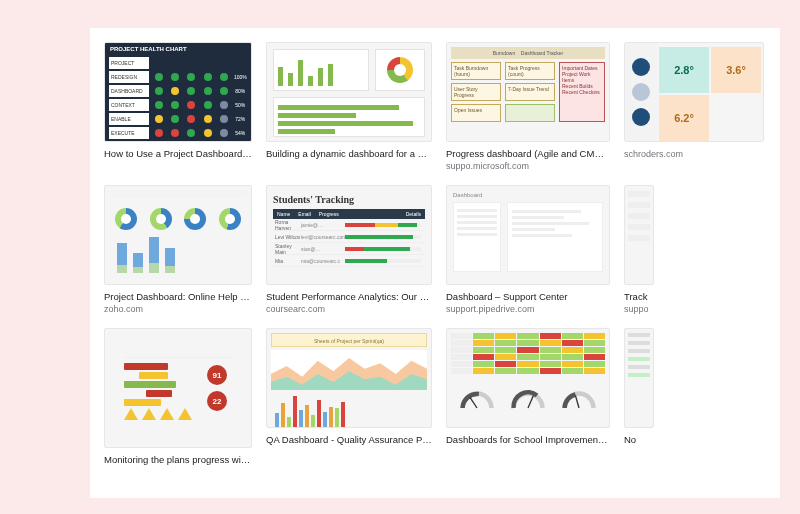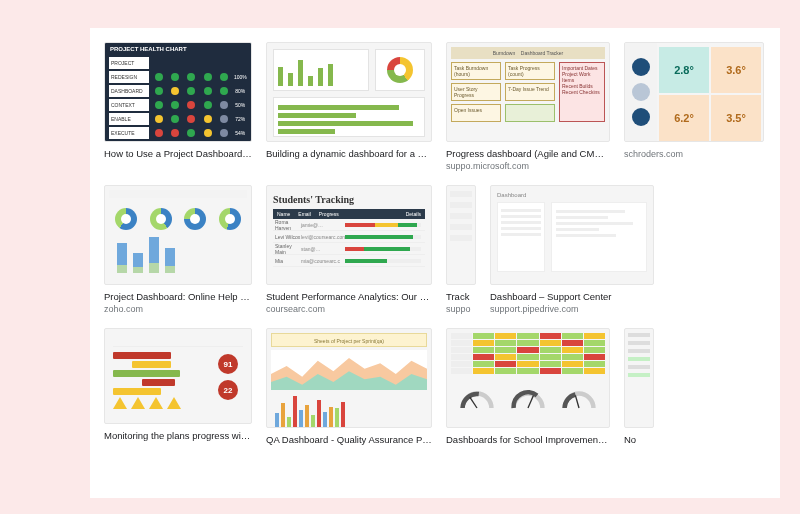--- a/index.html
+++ b/index.html
@@ -116,21 +116,21 @@
   .t7 .f{display:flex;gap:6px;}
   .t7 .fl{width:48px;height:70px;background:#fff;border:1px solid #eee;padding:3px;font-size:4px;color:#aaa;}
   .t7 .fr{flex:1;height:70px;background:#fff;border:1px solid #eee;padding:4px;}
   .t7 .ln{height:3px;background:#eee;margin:3px 0;}
 
   
   .t8 { width: 30px; height: 100px; background:#fff;}
   .t8 .s{height:6px;background:#eee;margin:5px 3px;}
 
   
-  .t9 { width: 148px; height: 96px; background:#fff; padding:8px; }
+  .t9 { width: 148px; height: 120px; background:#fff; padding:19px; }
   .t9 .top{height:10px;border-bottom:1px solid #eee;margin-bottom:3px;}
   .t9 .body{display:flex;gap:4px;height:82px;}
   .t9 .gantt{flex:1;}
   .t9 .gb{height:7px;margin:2px 0;border-radius:1px;}
   .t9 .cir{width:30px;display:flex;flex-direction:column;gap:6px;align-items:center;padding-top:4px;}
   .t9 .badge{width:20px;height:20px;border-radius:50%;background:#c0392b;color:#fff;font-size:8px;display:flex;align-items:center;justify-content:center;font-weight:600;}
   .t9 .tri{display:flex;gap:4px;margin-top:2px;}
   .t9 .tg{width:0;height:0;border-left:7px solid transparent;border-right:7px solid transparent;border-bottom:12px solid #f4c430;}
 
   
@@ -271,21 +271,20 @@
     <div class="thumb t4">
       <div class="nav">
           <div class="nc"></div>
           <div class="nc" style="background:#b9c6d6"></div>
           <div class="nc"></div>
         </div>
       <div class="cards">
         <div class="kpi">2.8°</div>
         <div class="kpi o">3.6°</div>
         <div class="kpi o">6.2°</div>
-        <div class="kpi o">3.5°</div>
       </div>
     </div>
     <div class="meta">
       <div class="source">schroders.com</div>
     </div>
   </div>
 
   <div class="card" style="width:148px">
     <div class="thumb t5">
       <div class="hd"></div>
@@ -362,34 +361,20 @@
             </div>
           </div>
       </div>
     </div>
     <div class="meta">
       <div class="title">Student Performance Analytics: Our Most-Requested N...</div>
       <div class="source">coursearc.com</div>
     </div>
   </div>
 
-  <div class="card" style="width:30px">
-    <div class="thumb t8">
-      <div class="s"></div>
-        <div class="s"></div>
-        <div class="s"></div>
-        <div class="s"></div>
-        <div class="s"></div>
-    </div>
-    <div class="meta">
-      <div class="title">Track</div>
-      <div class="source">suppo</div>
-    </div>
-  </div>
-
   <div class="card" style="width:164px">
     <div class="thumb t7">
       <div class="h">Dashboard</div>
       <div class="f">
         <div class="fl">
             <div class="ln"></div>
             <div class="ln"></div>
             <div class="ln"></div>
             <div class="ln"></div>
             <div class="ln"></div>
@@ -399,20 +384,34 @@
             <div class="ln" style="width:60%"></div>
             <div class="ln" style="width:90%"></div>
             <div class="ln" style="width:50%"></div>
             <div class="ln" style="width:70%"></div>
           </div>
       </div>
     </div>
     <div class="meta">
       <div class="title">Dashboard – Support Center</div>
       <div class="source">support.pipedrive.com</div>
+    </div>
+  </div>
+
+  <div class="card" style="width:30px">
+    <div class="thumb t8">
+      <div class="s"></div>
+        <div class="s"></div>
+        <div class="s"></div>
+        <div class="s"></div>
+        <div class="s"></div>
+    </div>
+    <div class="meta">
+      <div class="title">Track</div>
+      <div class="source">suppo</div>
     </div>
   </div>
 
   <div class="card" style="width:148px">
     <div class="thumb t9">
       <div class="top"></div>
       <div class="body">
         <div class="gantt">
           <div class="gb" style="width:60%;background:#c0392b"></div>
           <div class="gb" style="width:40%;background:#f4c430;margin-left:20%"></div>

